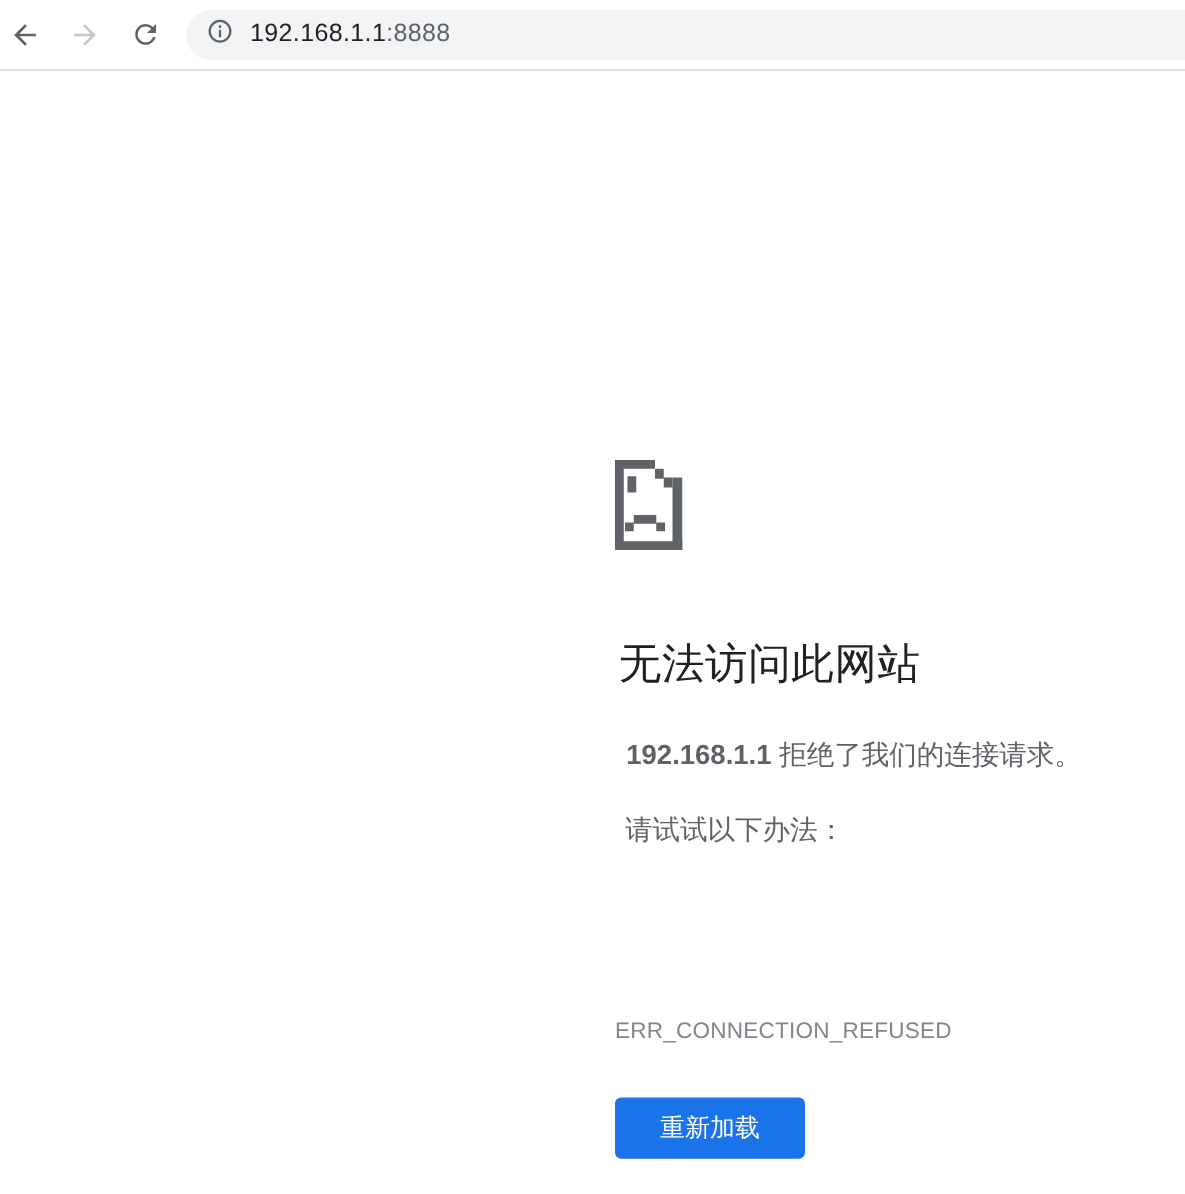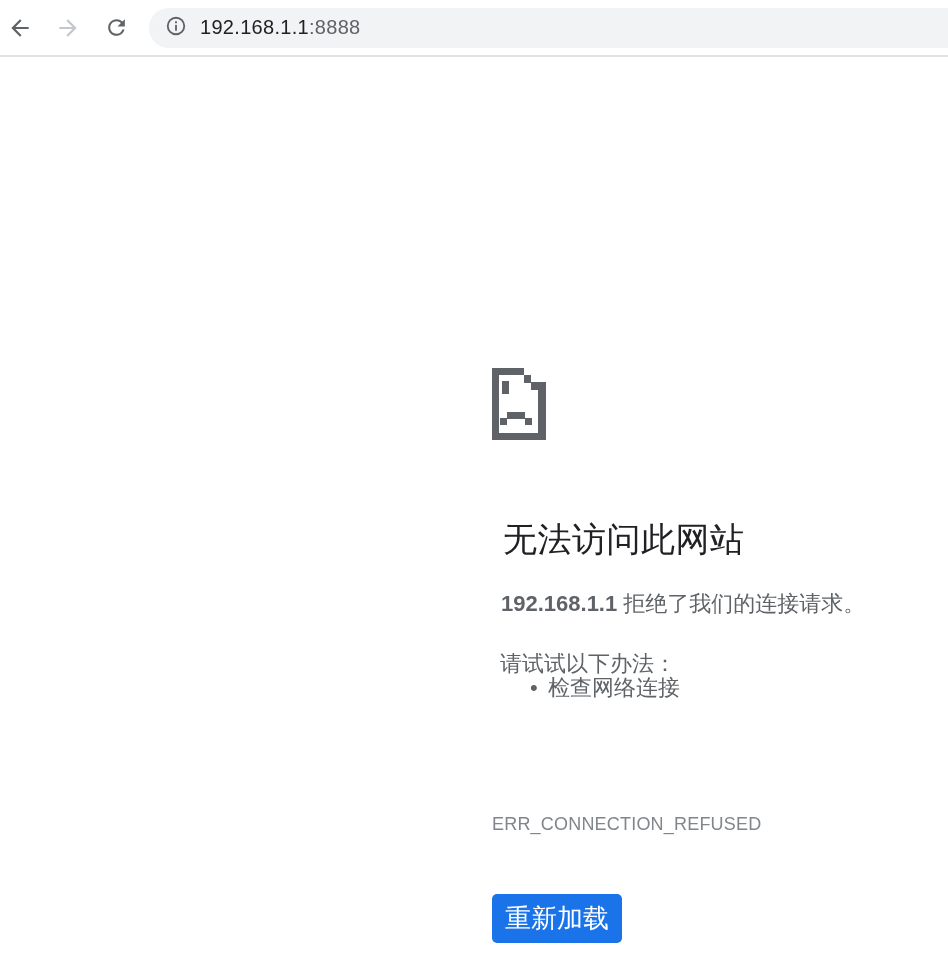--- a/index.html
+++ b/index.html
@@ -51,21 +51,21 @@
     letter-spacing: 0.3px;
     white-space: nowrap;
   }
   .url-port { color: #5f6368; }
 
   
   .sad-icon { position: absolute; left: 492px; top: 368px; }
 
   .err-title {
     position: absolute; left: 491px; top: 508px;
-    margin: 12px;
+    margin: 4px;
     font-size: 34px; font-weight: 400;
     color: #202124;
     letter-spacing: 0.5px;
     line-height: 1.15;
   }
   .err-message {
     position: absolute; left: 492px; top: 581px;
     margin: 9px;
     font-size: 22px; color: #5f6368;
     line-height: 1.25;
@@ -93,29 +93,28 @@
 
   .error-code {
     position: absolute; left: 492px; top: 773px;
     font-size: 18px; color: #80868b;
     letter-spacing: 0.2px;
     margin-top: 41px;
   }
 
   .reload-btn {
     position: absolute; left: 492px; top: 878px;
-    width: 130px; height: 49px;
+    width: 152px; height: 49px;
     background: #1a73e8;
     color: #ffffff;
     border: none; border-radius: 5px;
-    font-size: 26px;
+    font-size: 20px;
     font-family: "Liberation Sans", sans-serif;
     cursor: pointer;
     padding: 0;
-    margin-top: 16px;
   }
 </style>
 </head>
 <body>
 
 <div class="toolbar">
 
   <button class="nav-btn">
     <span>
       <svg width="26" height="26" viewBox="0 0 24 24">
@@ -172,20 +171,17 @@
   </svg>
 </div>
 
 <h1 class="err-title">无法访问此网站</h1>
 
 <p class="err-message"><strong>192.168.1.1</strong><span> 拒绝了我们的连接请求。</span></p>
 
 <p class="sugg-header">请试试以下办法：</p>
 
 <ul class="sugg-list">
-  <li>
-    <span>检查网络连接</span>
-  </li>
 </ul>
 
 <div class="error-code">ERR_CONNECTION_REFUSED</div>
 
 <button class="reload-btn">重新加载</button>
 
 </body></html>

